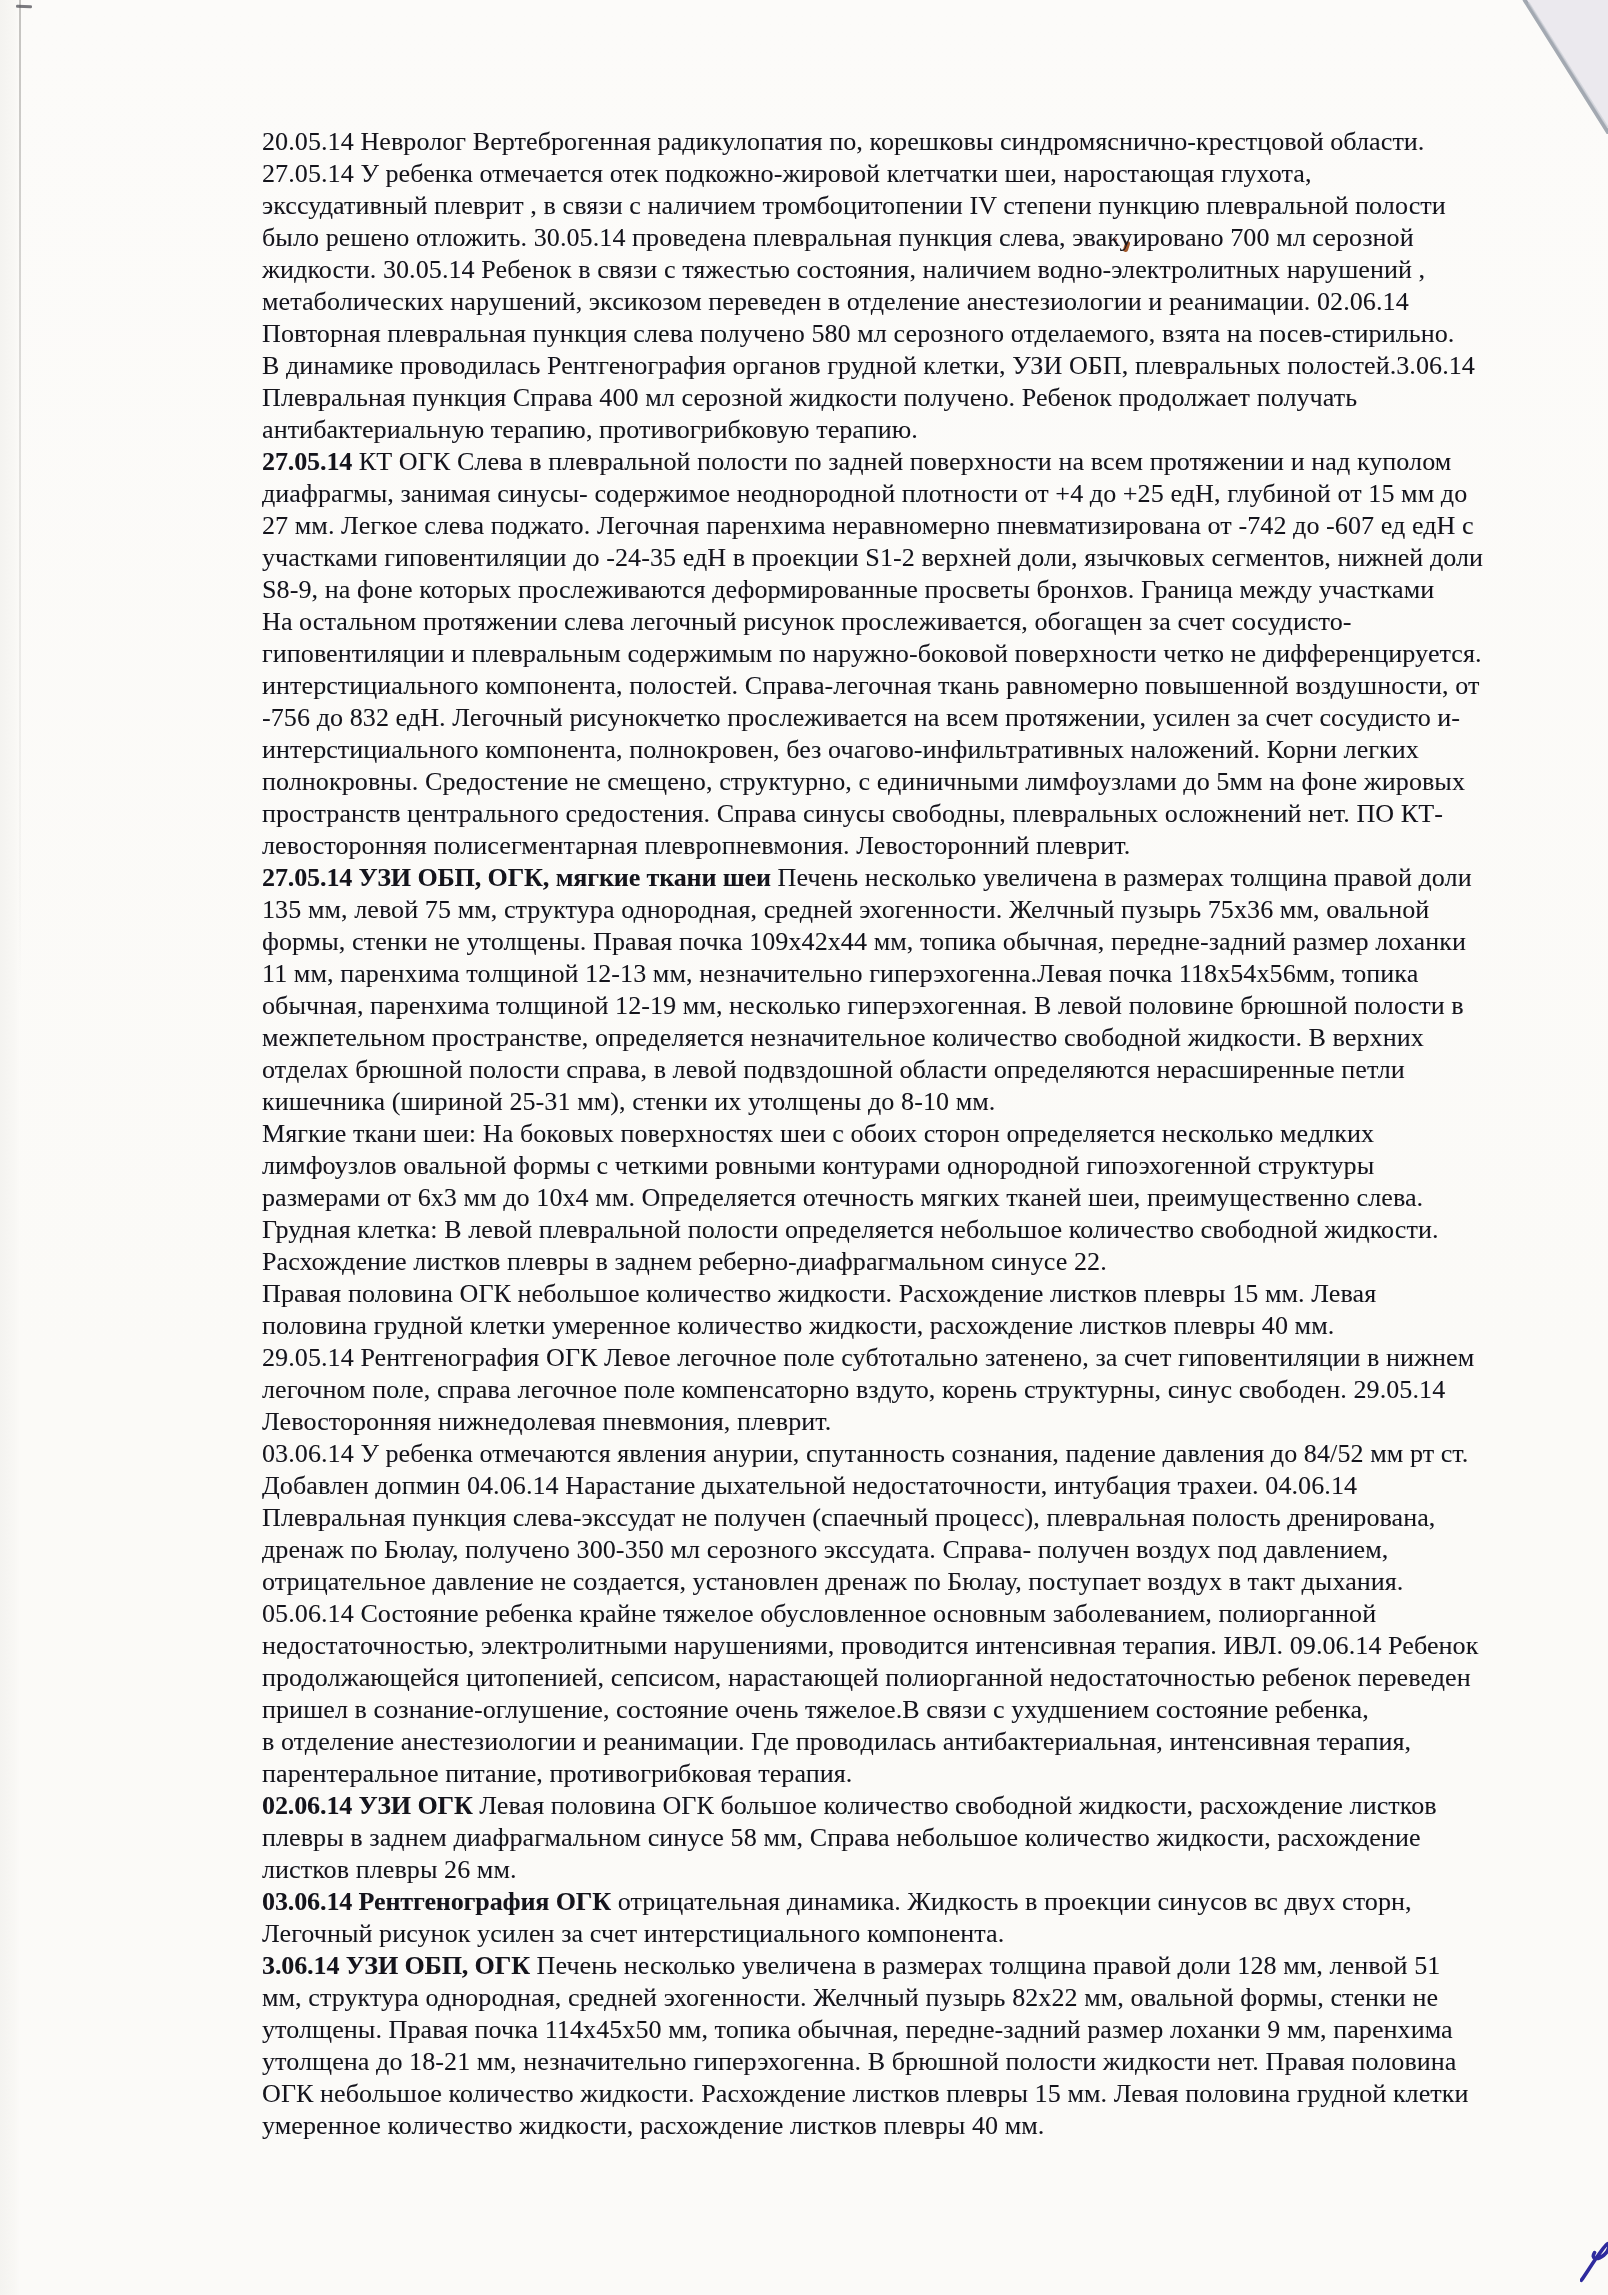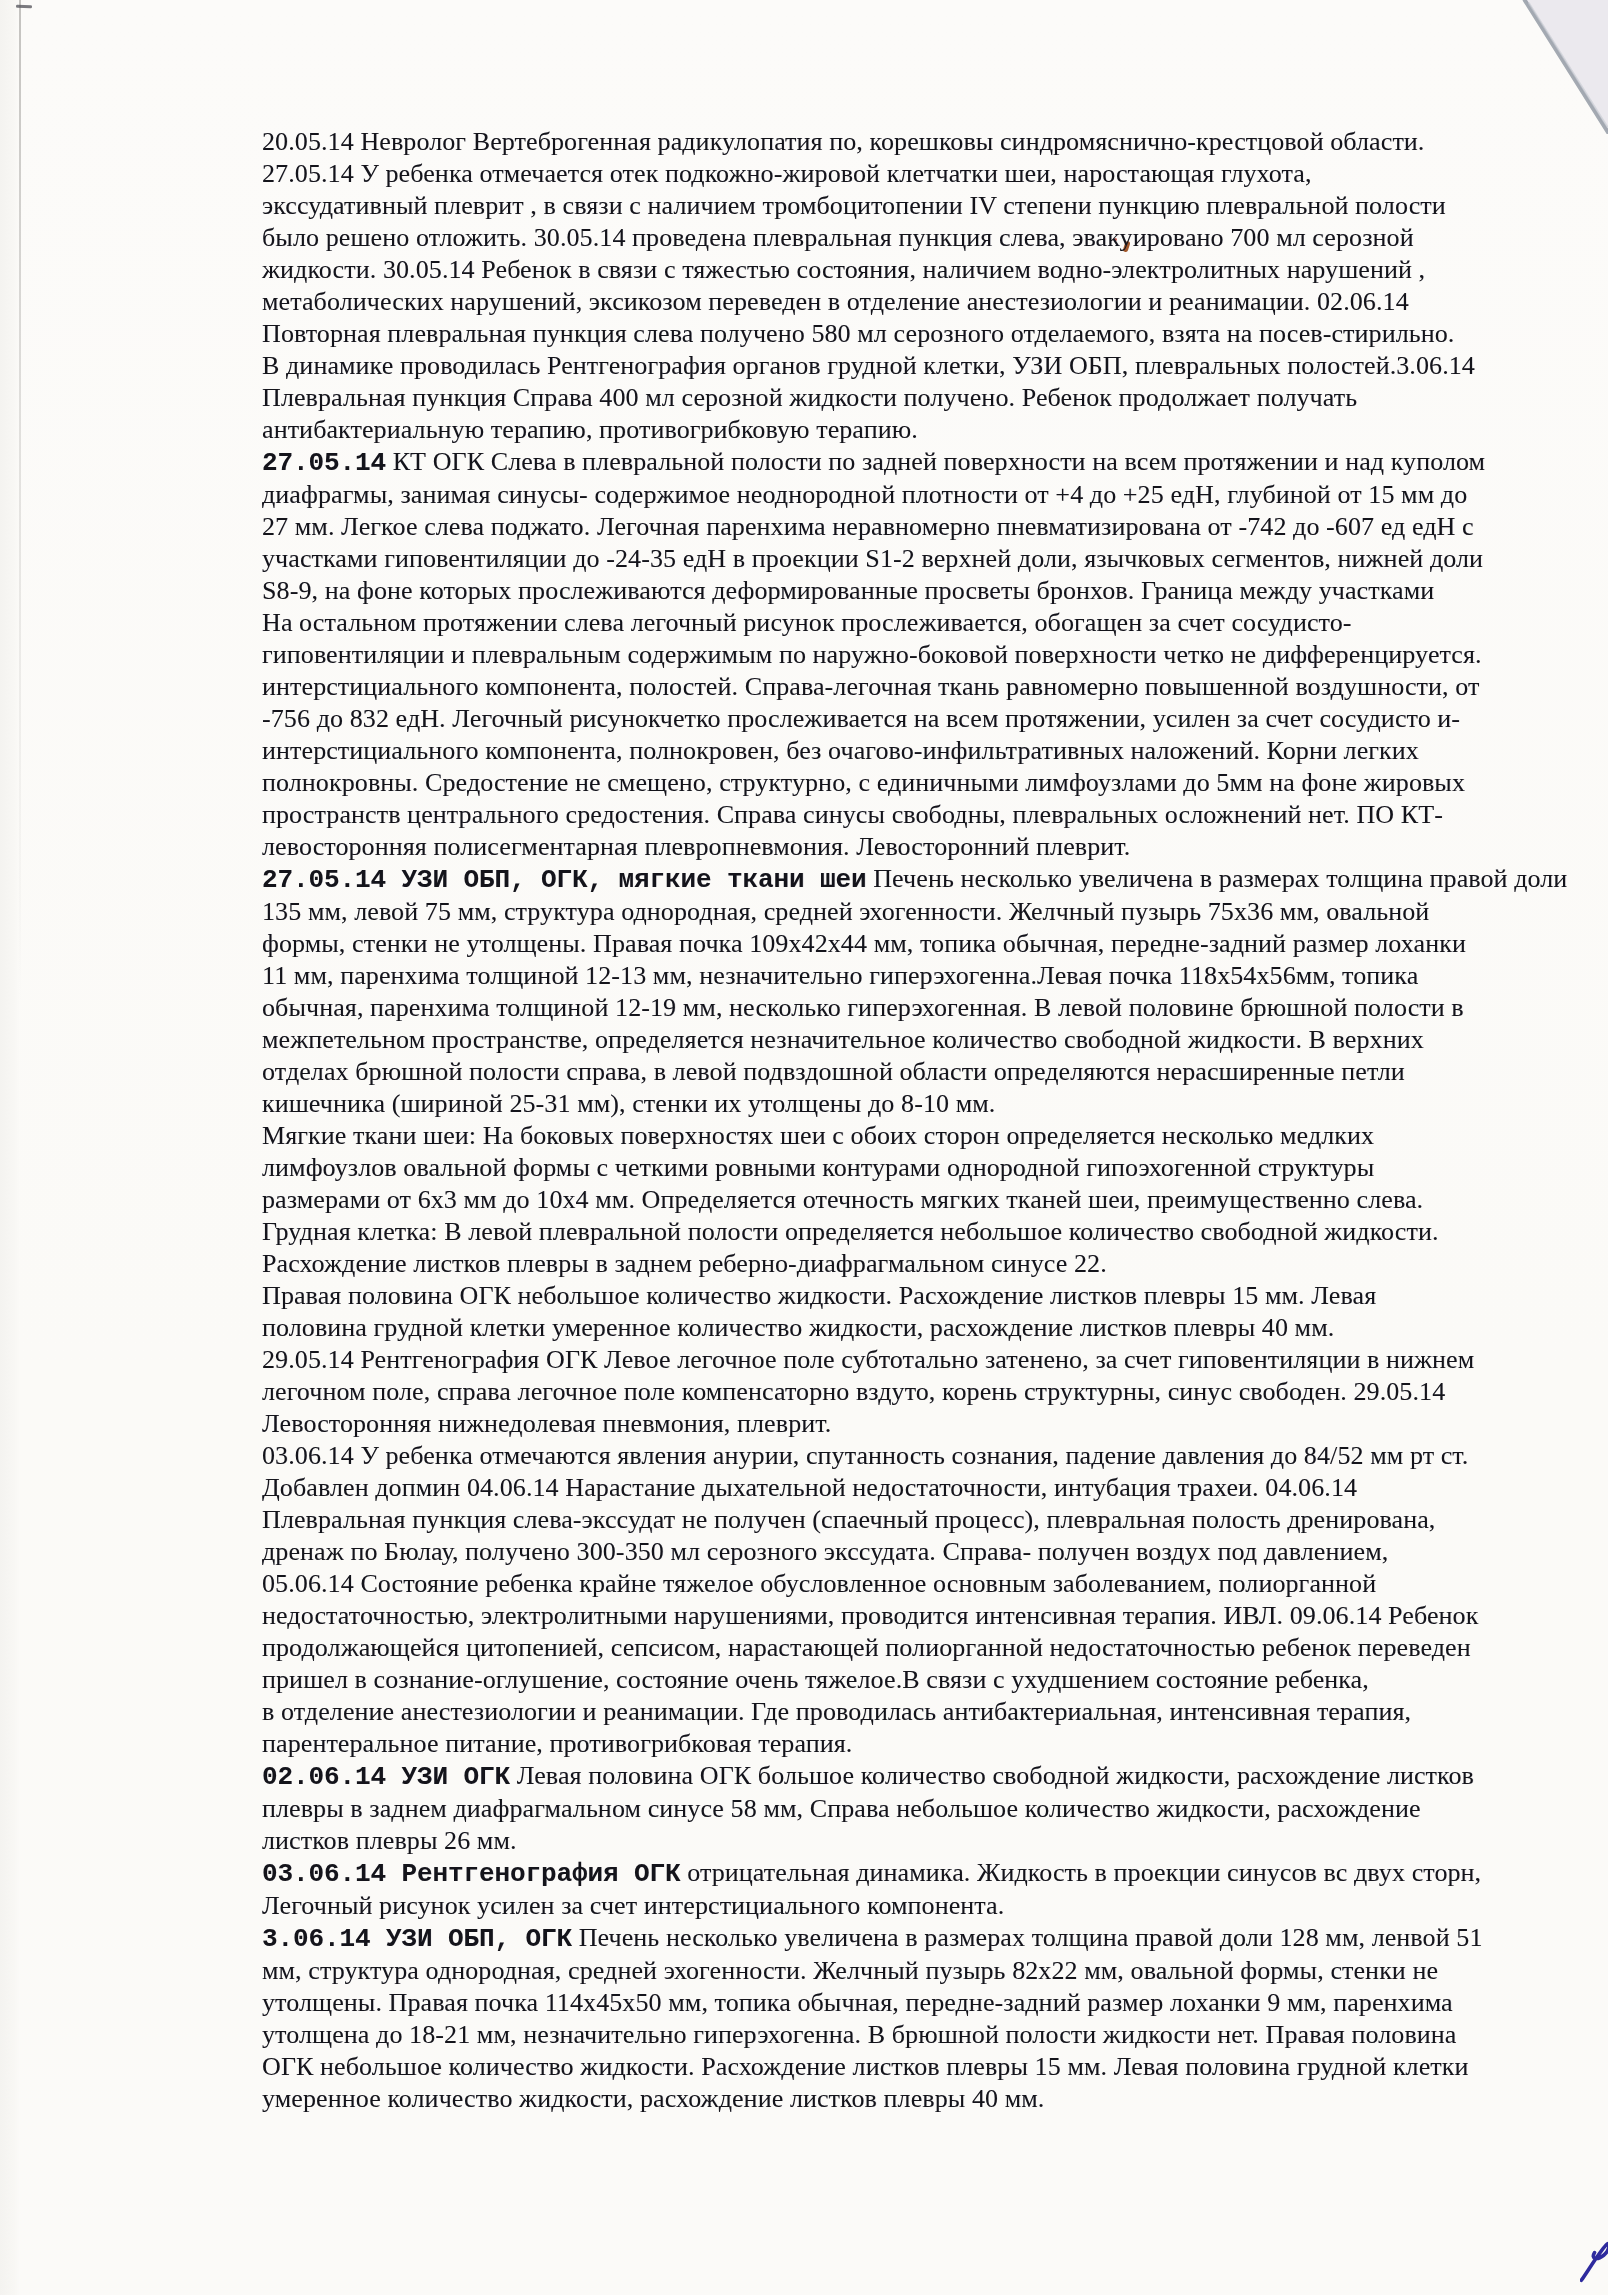--- a/index.html
+++ b/index.html
@@ -80,21 +80,20 @@
     color: #14141b;
     letter-spacing: 0.1px;
   }
   .text-line {
     white-space: nowrap;
     text-shadow: 0.3px 0.3px 0 rgba(60,60,90,0.25);
   }
   .text-line b {
     font-weight: bold;
     letter-spacing: -0.1px;
-    font-family: Liberation Mono, monospace;
   }
 </style>
 </head>
 <body style="background: rgb(251, 250, 247);">
 
 <div class="scan-page">
 
   <div class="page-edge-strip"></div>
   <div class="page-edge-line"></div>
   <div class="edge-dash"></div>
@@ -151,20 +150,21 @@
       <div class="text-line">Расхождение листков плевры в заднем реберно-диафрагмальном синусе 22.</div>
       <div class="text-line">Правая половина ОГК небольшое количество жидкости. Расхождение листков плевры 15 мм. Левая</div>
       <div class="text-line">половина грудной клетки умеренное количество жидкости, расхождение листков плевры 40 мм.</div>
       <div class="text-line">29.05.14 Рентгенография ОГК Левое легочное поле субтотально затенено, за счет гиповентиляции в нижнем</div>
       <div class="text-line">легочном поле, справа легочное поле компенсаторно вздуто, корень структурны, синус свободен. 29.05.14</div>
       <div class="text-line">Левосторонняя нижнедолевая пневмония, плеврит.</div>
       <div class="text-line">03.06.14 У ребенка отмечаются явления анурии, спутанность сознания, падение давления до 84/52 мм рт ст.</div>
       <div class="text-line">Добавлен допмин 04.06.14 Нарастание дыхательной недостаточности, интубация трахеи. 04.06.14</div>
       <div class="text-line">Плевральная пункция слева-экссудат не получен (спаечный процесс), плевральная полость дренирована,</div>
       <div class="text-line">дренаж по Бюлау, получено 300-350 мл серозного экссудата. Справа- получен воздух под давлением,</div>
+      <div class="text-line">отрицательное давление не создается, установлен дренаж по Бюлау, поступает воздух в такт дыхания.</div>
       <div class="text-line">05.06.14 Состояние ребенка крайне тяжелое обусловленное основным заболеванием, полиорганной</div>
       <div class="text-line">недостаточностью, электролитными нарушениями, проводится интенсивная терапия. ИВЛ. 09.06.14 Ребенок</div>
       <div class="text-line">продолжающейся цитопенией, сепсисом, нарастающей полиорганной недостаточностью ребенок переведен</div>
       <div class="text-line">пришел в сознание-оглушение, состояние очень тяжелое.В связи с ухудшением состояние ребенка,</div>
       <div class="text-line">в отделение анестезиологии и реанимации. Где проводилась антибактериальная, интенсивная терапия,</div>
       <div class="text-line">парентеральное питание, противогрибковая терапия.</div>
       <div class="text-line"><b>02.06.14 УЗИ ОГК</b> Левая половина ОГК большое количество свободной жидкости, расхождение листков</div>
       <div class="text-line">плевры в заднем диафрагмальном синусе 58 мм, Справа небольшое количество жидкости, расхождение</div>
       <div class="text-line">листков плевры 26 мм.</div>
       <div class="text-line"><b>03.06.14 Рентгенография ОГК</b> отрицательная динамика. Жидкость в проекции синусов вс двух сторн,</div>

